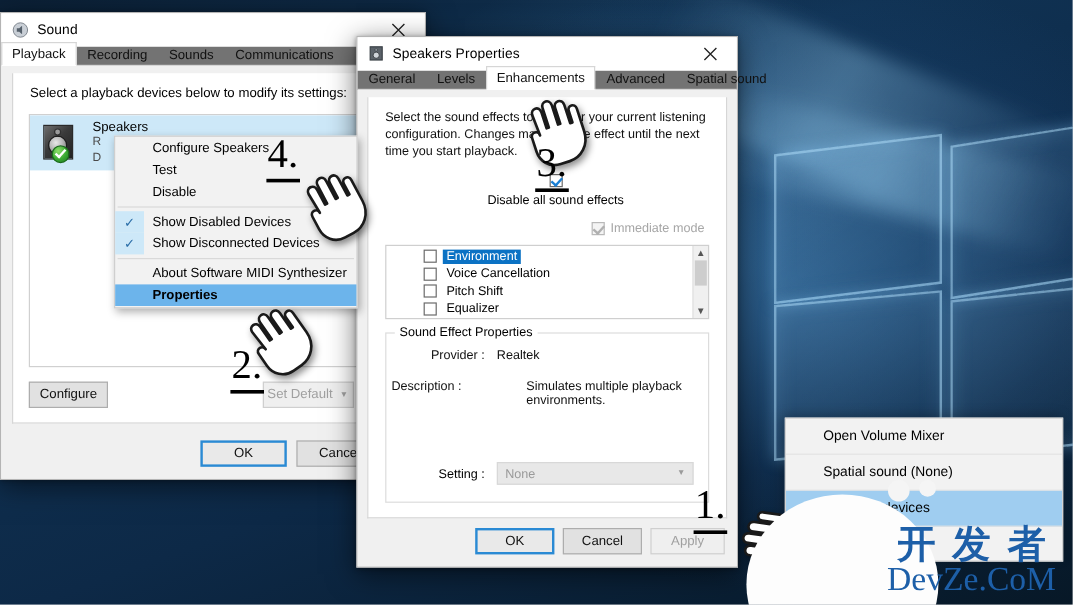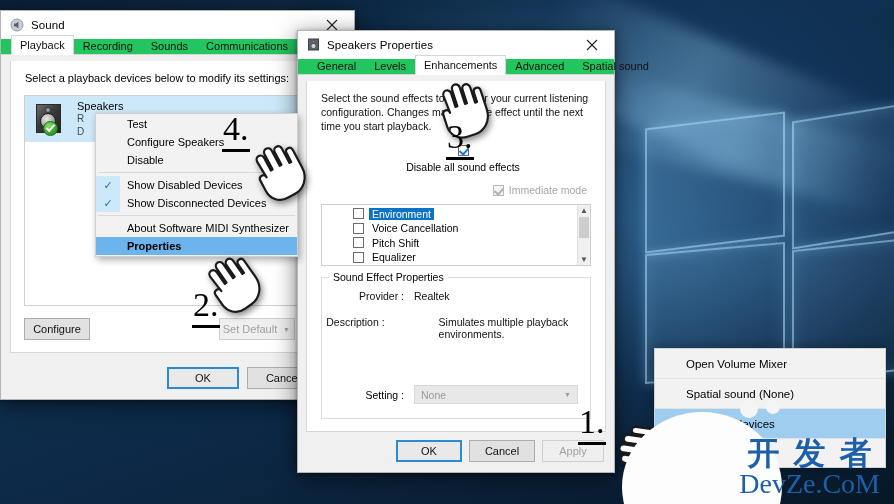--- a/index.html
+++ b/index.html
@@ -64,23 +64,22 @@
     display:flex; align-items:center; justify-content:center;
     font-size:14px; color:#222;
     cursor:default;
   }
   .titlebar .close svg { display:block; }
 
   
   .tabstrip {
     display:flex; align-items:flex-end;
     height:16px;
-    padding-left:10px;
     border-bottom:1px solid #d6d6d6;
-    background:#22c55e;
+    background:#737373;
   }
   .tab {
     font-size:11px;
     padding:3px 8px 3px 8px;
     border:1px solid transparent;
     border-bottom:none;
     color:#111;
     position:relative; top:1px;
     cursor:default;
     white-space:nowrap;
@@ -420,22 +419,22 @@
 
     <div id="snd-footer">
       <div class="btn default">OK</div>
       <div class="btn">Cancel</div>
       <div class="btn disabled" style="min-width:18px;"></div>
     </div>
   </div>
 </div>
 
 <div id="ctx-menu">
+  <div class="mi">Configure Speakers</div>
   <div class="mi">Test</div>
-  <div class="mi">Configure Speakers</div>
   <div class="mi">Disable</div>
   <div class="sep"></div>
   <div class="mi">
     <span class="tick">✓</span>
     <span>Show Disabled Devices</span>
   </div>
   <div class="mi">
     <span class="tick">✓</span>
     <span>Show Disconnected Devices</span>
   </div>

